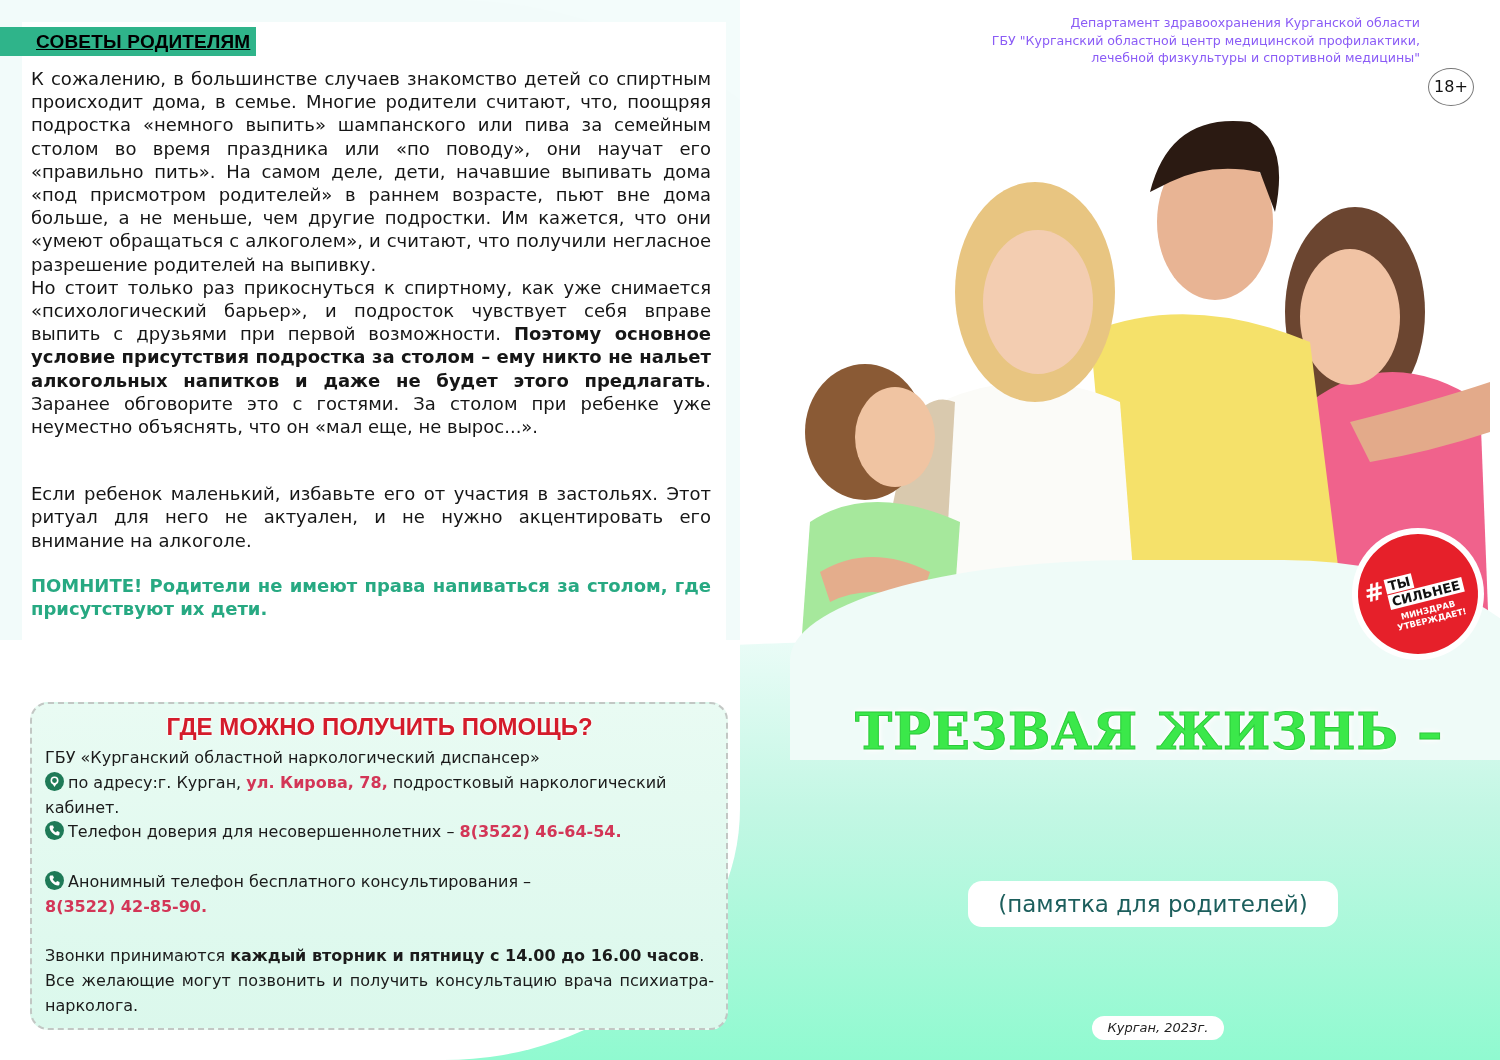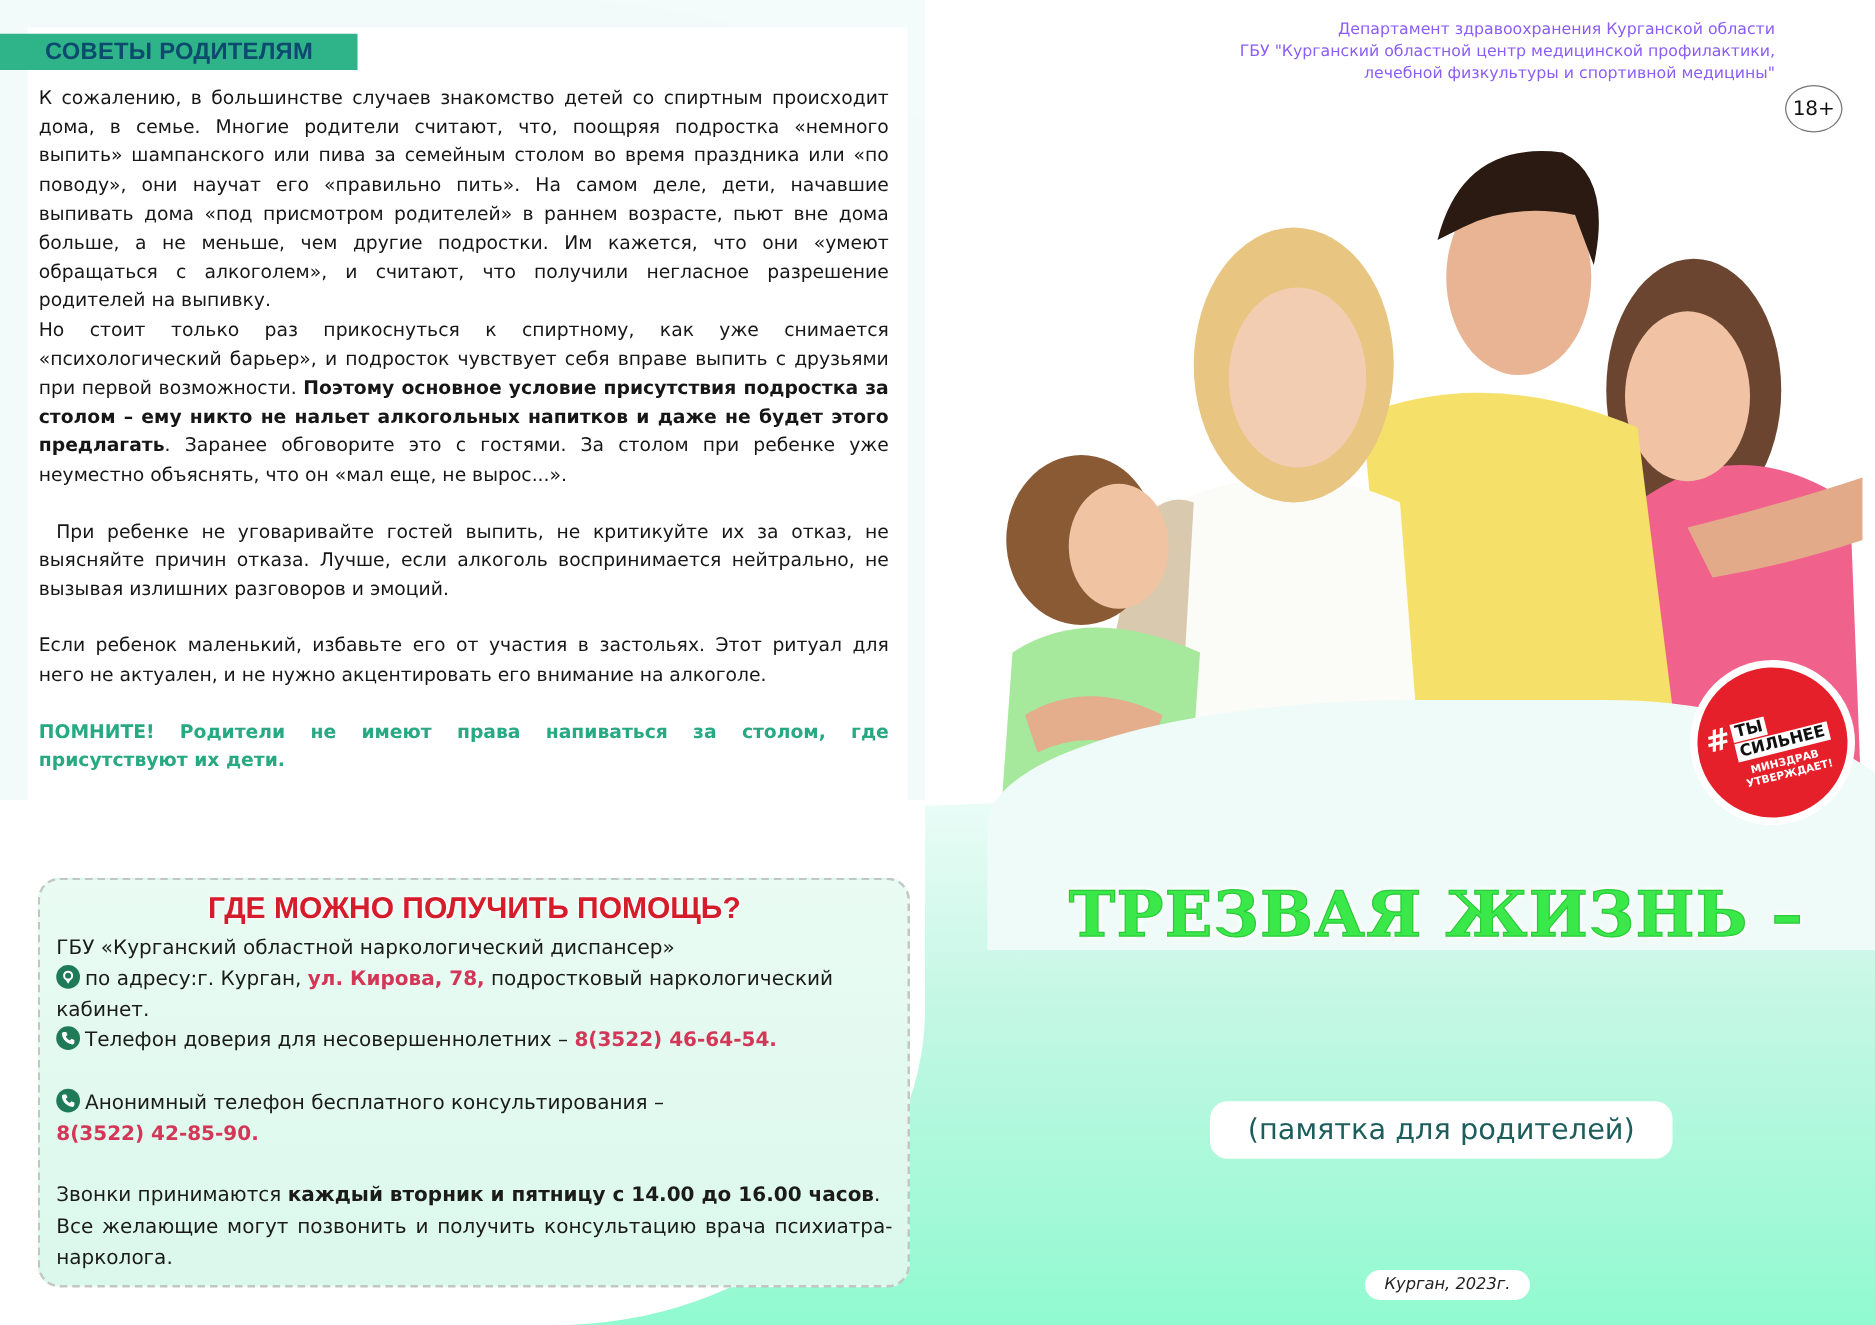--- a/index.html
+++ b/index.html
@@ -36,31 +36,32 @@
     }
     .wave {
       position: absolute; left: 790px; top: 560px; width: 760px; height: 200px;
       background: #effbf8;
       border-top-left-radius: 45% 50%;
       border-top-right-radius: 35% 70%;
     }
 
     
     .section-tag {
-      position: absolute; left: 0; top: 27px; width: 286px; height: 29px;
+      position: absolute; left: 0; top: 27px; width: 256px; height: 29px;
       background: #2fb48a;
-      color: #0c4a6e;
+      color: #000000;
       font-size: 19px; font-weight: 700; letter-spacing: 0.2px;
       padding: 4px 0 0 36px;
       font-family: "Liberation Sans", sans-serif;
+      text-decoration: underline;
     }
     .article {
       position: absolute; left: 31px; top: 67px; width: 680px;
       font-family: "DejaVu Sans", sans-serif;
-      font-size: 15px; line-height: 23.2px;
+      font-size: 18px; line-height: 23.2px;
       text-align: justify;
       color: #161616;
     }
     .article p { margin: 0; }
     .article .gap { height: 22px; }
     .article b { font-weight: 700; }
     .remember {
       color: #27a982; font-weight: 700;
     }
     .indent { text-indent: 14px; }
@@ -173,21 +174,20 @@
 <div class="bg-left-white"></div>
 
 <div class="section-tag">СОВЕТЫ РОДИТЕЛЯМ</div>
 
 <div class="article">
   <p>К сожалению, в большинстве случаев знакомство детей со спиртным происходит дома, в семье. Многие родители считают, что, поощряя подростка «немного выпить» шампанского или пива за семейным столом во время праздника или «по поводу», они научат его «правильно пить». На самом деле, дети, начавшие выпивать дома «под присмотром родителей» в раннем возрасте, пьют вне дома больше, а не меньше, чем другие подростки. Им кажется, что они «умеют обращаться с алкоголем», и считают, что получили негласное разрешение родителей на выпивку.</p>
   <p>
     <span>Но стоит только раз прикоснуться к спиртному, как уже снимается «психологический барьер», и подросток чувствует себя вправе выпить с друзьями при первой возможности. </span><b>Поэтому основное условие присутствия подростка за столом – ему никто не нальет алкогольных напитков и даже не будет этого предлагать</b><span>. Заранее обговорите это с гостями. За столом при ребенке уже неуместно объяснять, что он «мал еще, не вырос...».</span>
   </p>
   <div class="gap"></div>
-  <p class="indent">При ребенке не уговаривайте гостей выпить, не критикуйте их за отказ, не выясняйте причин отказа. Лучше, если алкоголь воспринимается нейтрально, не вызывая излишних разговоров и эмоций.</p>
   <div class="gap"></div>
   <p>Если ребенок маленький, избавьте его от участия в застольях. Этот ритуал для него не актуален, и не нужно акцентировать его внимание на алкоголе.</p>
   <div class="gap"></div>
   <p class="remember">ПОМНИТЕ! Родители не имеют права напиваться за столом, где присутствуют их дети.</p>
 </div>
 
 <div class="help-box">
   <div class="help-title">ГДЕ МОЖНО ПОЛУЧИТЬ ПОМОЩЬ?</div>
   <div>ГБУ «Курганский областной наркологический диспансер»</div>
   <div>

